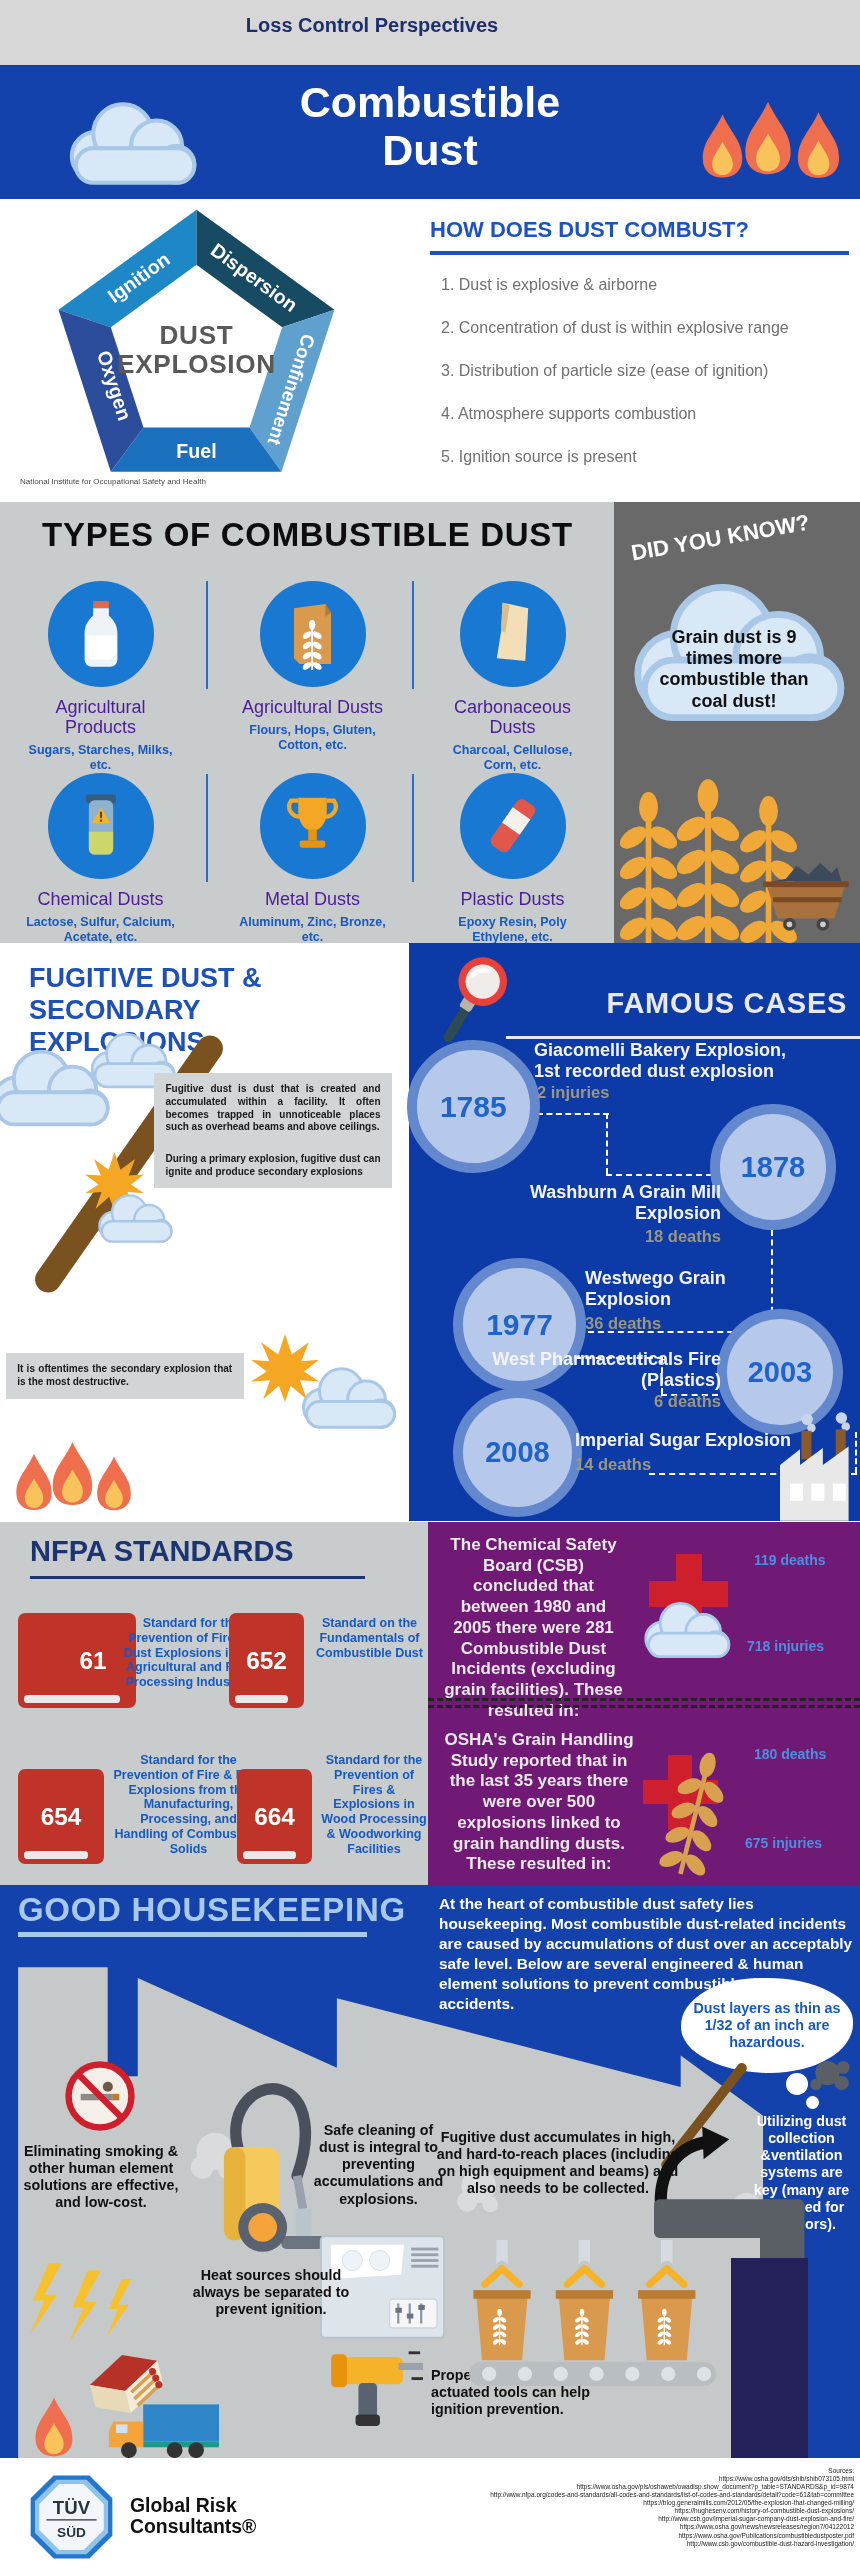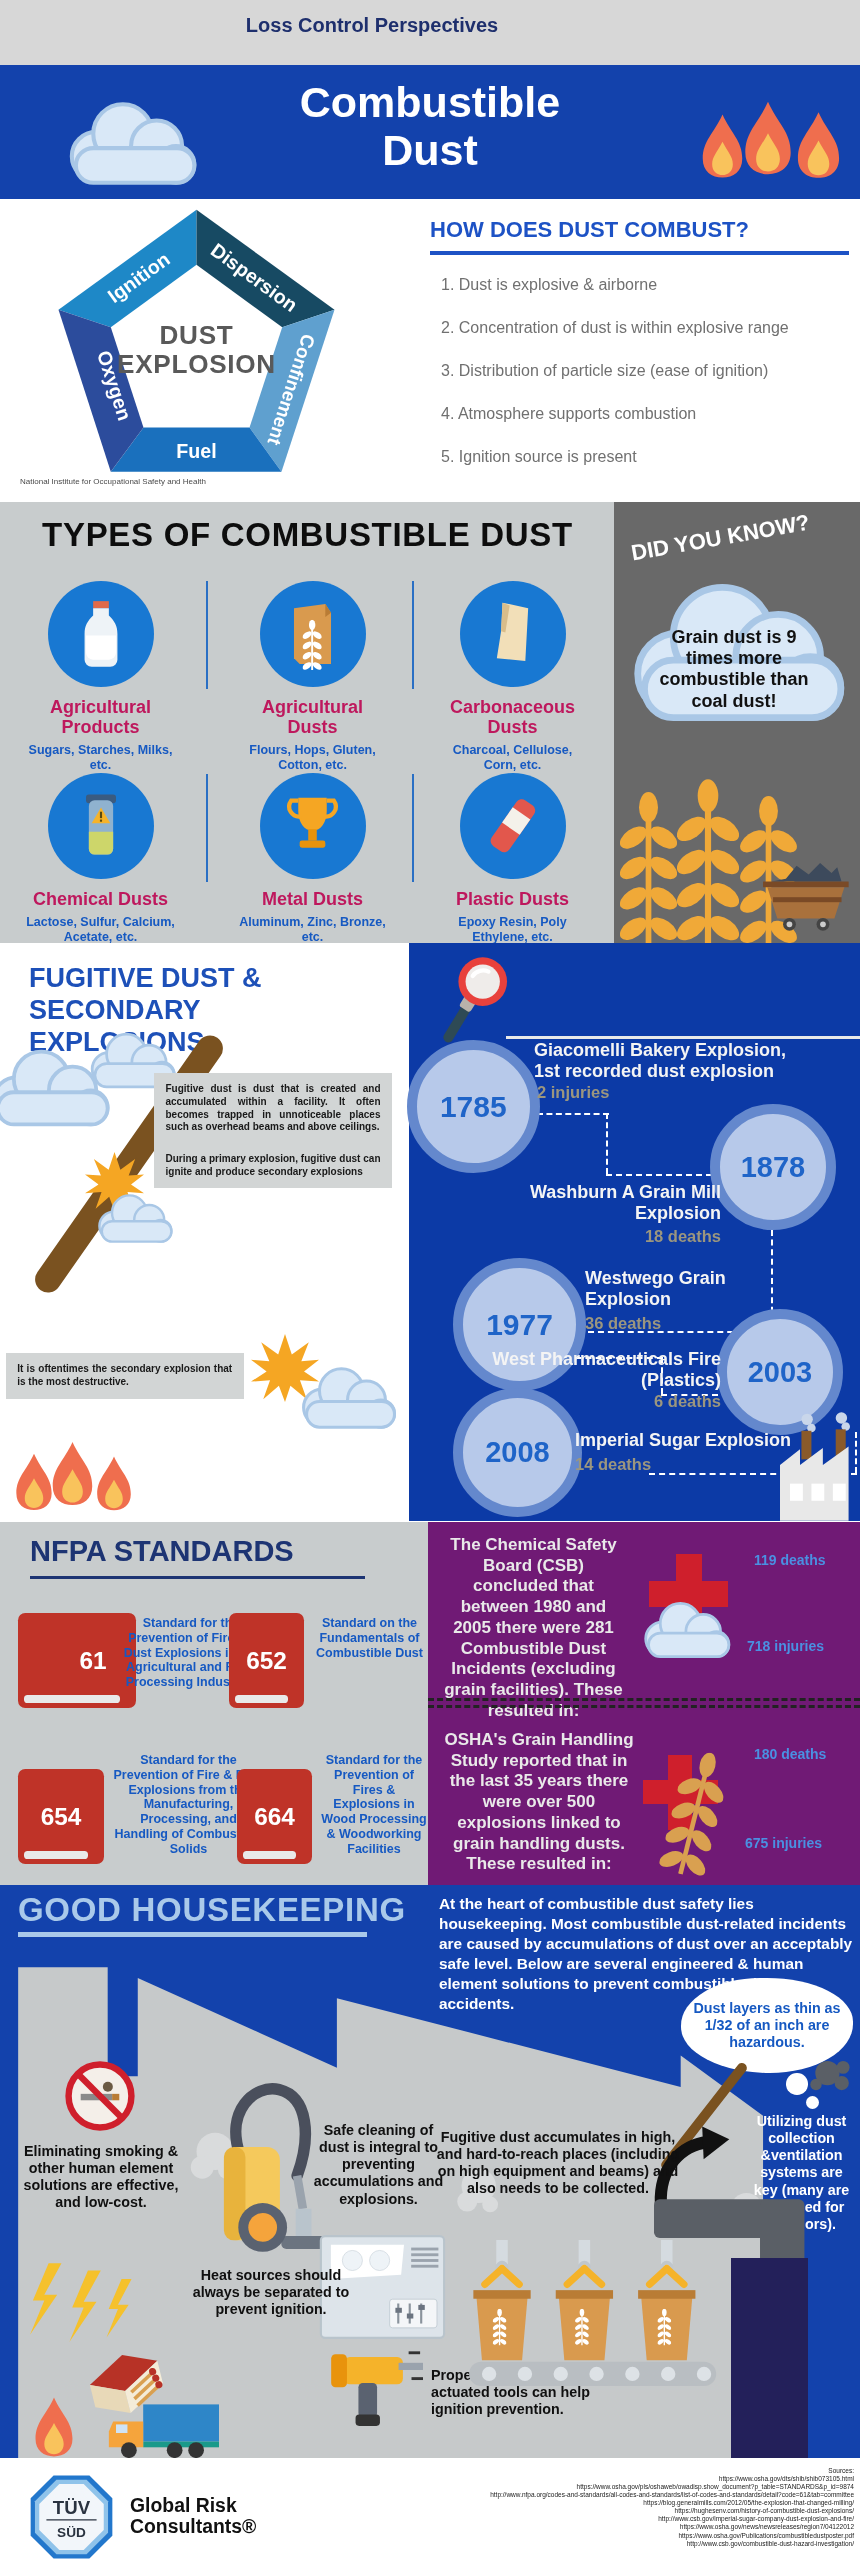--- a/index.html
+++ b/index.html
@@ -15,21 +15,21 @@
   .hdr-title{width:744px;text-align:center;color:#1e2f6d;font-size:20px;font-weight:700;}
   .banner-title{width:860px;text-align:center;color:#fff;font-weight:700;font-size:43px;line-height:1.12;}
   
   .combust-h{color:#1d52c5;font-size:22px;font-weight:700;}
   .combust-item{color:#707070;font-size:16px;}
   .rule{background:#1d52c5;}
   
   .types-title{color:#0d0d0d;font-size:33px;font-weight:700;letter-spacing:0.7px;}
   .type-card{width:151px;text-align:center;}
   .type-circle{width:106px;height:106px;border-radius:50%;background:#1878d2;margin:0 auto;display:flex;align-items:center;justify-content:center;}
-  .type-name{color:#be185d;font-size:18px;font-weight:700;line-height:1.12;margin-top:10px;}
+  .type-name{color:#4c1d95;font-size:18px;font-weight:400;line-height:1.12;margin-top:10px;}
   .type-ex{color:#1659c2;font-size:12.5px;font-weight:600;line-height:1.2;margin-top:5.7px;}
   .vdiv{width:2.2px;background:#2a6fc4;}
   
   .dyk-title{color:#fff;font-size:22px;font-weight:700;transform:rotate(-10deg);}
   .dyk-fact{color:#111;font-size:18px;font-weight:700;text-align:center;line-height:1.18;}
   
   .fug-h{color:#1d50b8;font-size:27px;font-weight:700;line-height:1.18;}
   .graybox{background:#d2d5d5;color:#191919;font-weight:700;font-size:10px;line-height:1.28;padding:10px 11.5px;}
   
   .fam-title{color:#e9e9e9;font-size:29px;font-weight:700;letter-spacing:0.7px;}
@@ -327,20 +327,21 @@
     <div class="abs" style="left:409px;top:0;width:452px;height:578px;background:#0c3aa6;">
       <div class="abs" style="left:32px;top:10px;">
         <svg width="72" height="93" viewBox="0 0 100 130">
           <line x1="38" y1="72" x2="10" y2="118" stroke="#2e4a55" stroke-width="14" stroke-linecap="round"></line>
           <rect x="28" y="62" width="18" height="18" rx="4" fill="#b8b2aa" transform="rotate(32 37 71)"></rect>
           <circle cx="58" cy="40" r="34" fill="#e8413c"></circle>
           <circle cx="58" cy="40" r="24" fill="#efecea"></circle>
           <path d="M44,32 a18,18 0 0 1 22,-6" stroke="#fff" stroke-width="6" fill="none" stroke-linecap="round"></path>
         </svg>
       </div>
+      <div class="abs fam-title rt" style="left:151px;top:44px;width:287px;">FAMOUS CASES</div>
       <div class="abs" style="left:97px;top:93px;width:355px;height:2.9px;background:#e9e9e9;"></div>
 
       <div class="dash-h" style="left:128px;top:170px;width:72px;"></div>
       <div class="dash-v" style="left:197px;top:170px;height:61px;"></div>
       <div class="dash-h" style="left:197px;top:231px;width:106px;"></div>
       <div class="dash-v" style="left:362px;top:287px;height:102px;"></div>
       <div class="dash-h" style="left:179px;top:388px;width:185px;"></div>
       <div class="dash-h" style="left:156px;top:414px;width:98px;"></div>
       <div class="dash-v" style="left:252px;top:414px;height:37px;"></div>
       <div class="dash-h" style="left:252px;top:451px;width:57px;"></div>

